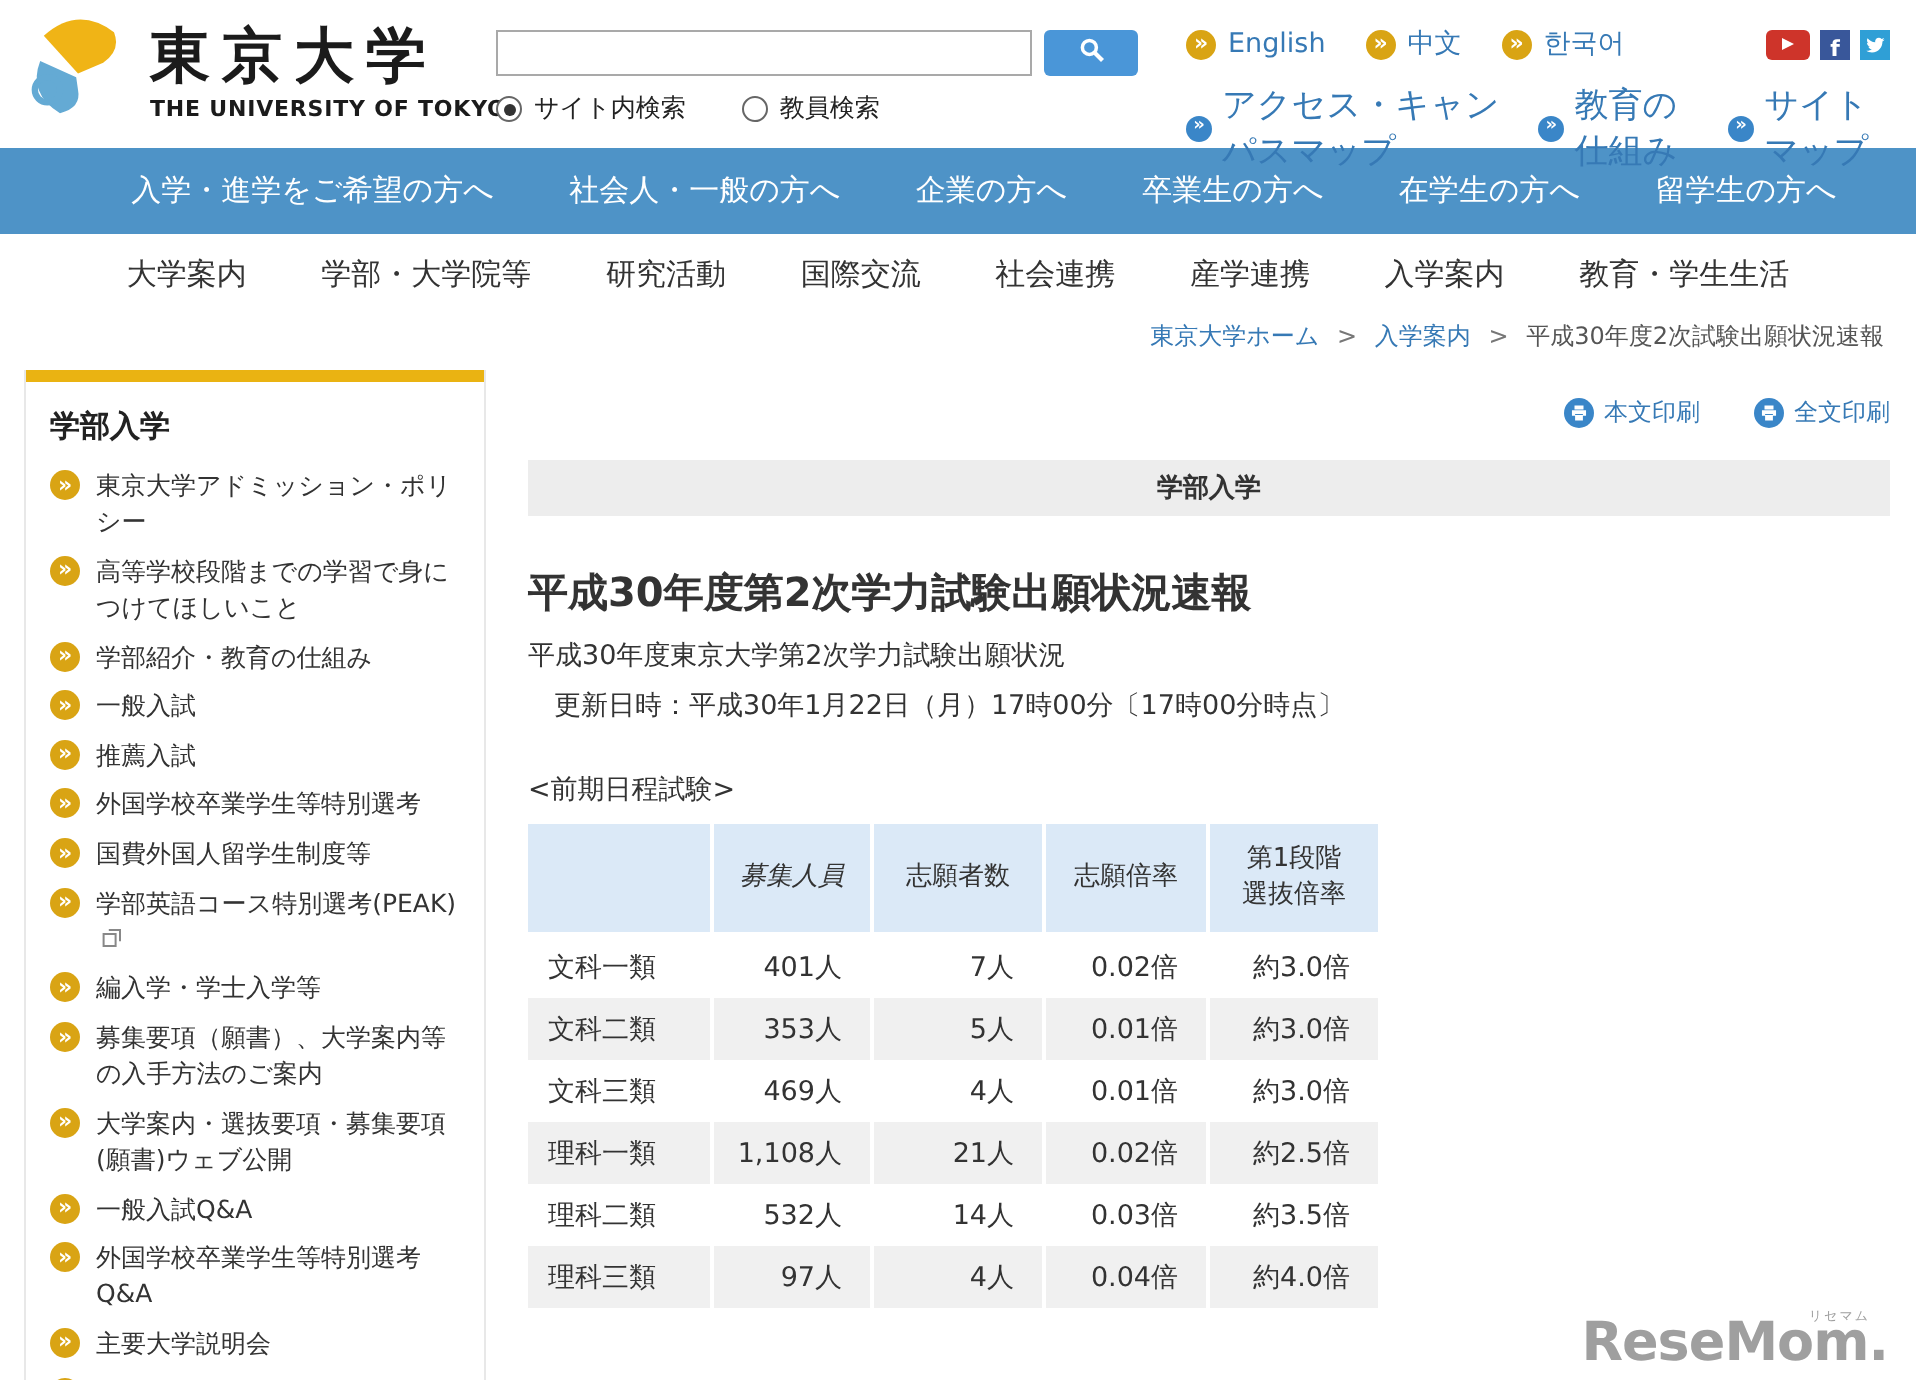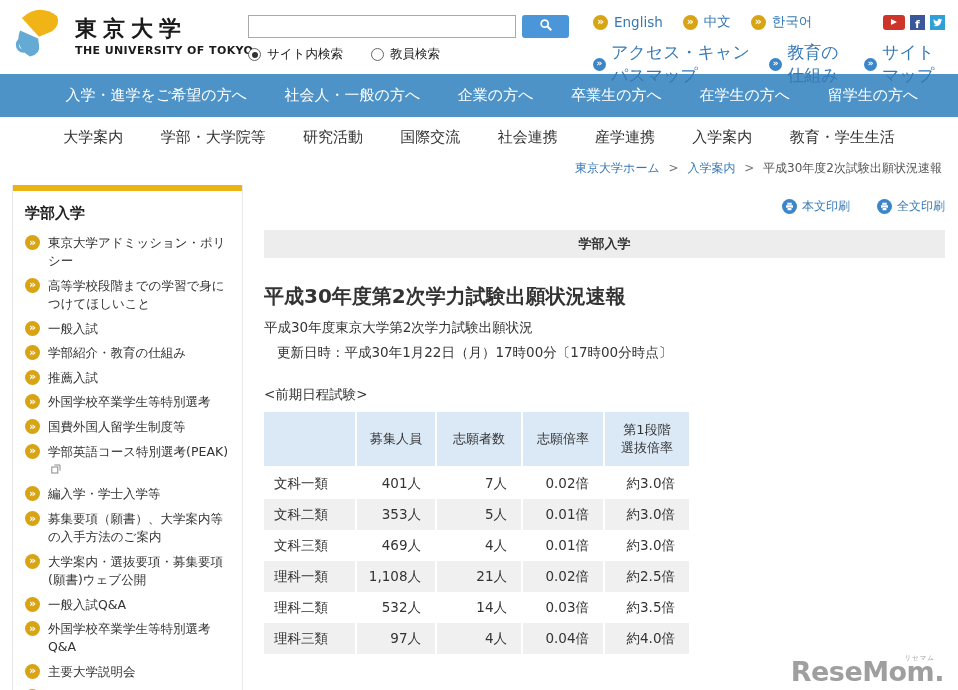--- a/index.html
+++ b/index.html
@@ -11,21 +11,21 @@
     --row-alt:#f0f0f0;
   }
   *{margin:0;padding:0;box-sizing:border-box;}
   html,body{width:958px;height:690px;overflow:hidden;background:#fff;
     font-family:"DejaVu Sans","Liberation Sans",sans-serif;color:#333;}
   a{text-decoration:none;cursor:pointer;}
 
   
   .header{position:relative;height:74px;}
   .logo{position:absolute;left:12px;top:7px;display:flex;align-items:center;gap:9px;cursor:pointer;}
-  .logo-jp{font-family:"DejaVu Serif","Liberation Serif",serif;font-size:22px;font-weight:bold;
+  .logo-jp{font-family:"DejaVu Serif","Liberation Serif",serif;font-size:30px;font-weight:bold;
     letter-spacing:6px;color:#1b1b1b;line-height:1.05;white-space:nowrap;}
   .logo-en{font-size:11px;font-weight:bold;letter-spacing:0.4px;color:#1b1b1b;margin-top:3px;text-align:center;}
 
   .search-area{position:absolute;left:248px;top:15px;}
   .search-row{display:flex;gap:6px;align-items:center;}
   .search-input{width:268px;height:23px;border:1px solid #a9a9a9;font-size:13px;padding:0 5px;}
   .search-btn{width:47px;height:23px;background:#4a96d8;border:none;border-radius:3px;
     display:flex;align-items:center;justify-content:center;cursor:pointer;}
   .radio-row{display:flex;gap:28px;margin-top:8px;font-size:12.5px;color:#222;align-items:flex-start;}
   .radio-opt{display:flex;gap:6px;align-items:center;cursor:pointer;}
@@ -87,21 +87,21 @@
   .page-title{margin-top:25px;font-size:20px;font-weight:bold;color:#333;}
   .intro{margin-top:9px;font-size:13.5px;}
   .update-line{margin-top:7px;padding-left:13px;font-size:13.5px;}
   .caption{margin-top:24px;font-size:13.5px;}
 
   table{margin-top:8px;border-collapse:collapse;table-layout:fixed;width:426px;}
   thead th{background:var(--thead-bg);font-weight:normal;font-size:13px;color:#333;
     text-align:center;padding:9px 2px;white-space:pre-line;line-height:1.4;
     border-right:2px solid #fff;border-bottom:2px solid #fff;}
   thead th:nth-child(1){width:92px;}
-  thead th:nth-child(2){width:80px;}
+  thead th:nth-child(2){width:80px;font-style:italic;}
   thead th:nth-child(3){width:86px;}
   thead th:nth-child(4){width:82px;}
   thead th:nth-child(5){width:86px;}
   tbody td{font-size:13.5px;padding:6.5px 14px 6.5px 10px;border-right:2px solid #fff;color:#333;}
   tbody td.cat{text-align:left;}
   tbody td.num{text-align:right;}
   tbody tr:nth-child(even){background:var(--row-alt);}
 
   .watermark{position:absolute;right:14px;bottom:5px;color:#9f9f9f;}
   .wm-brand{font-size:27px;font-weight:bold;letter-spacing:-0.5px;line-height:1;margin-left:48px;}
@@ -251,26 +251,26 @@
             <span><span>東京大学アドミッション・ポリシー</span></span>
           </a>
 
           <a class="side-item">
             <span class="circle-arrow gold"></span>
             <span><span>高等学校段階までの学習で身につけてほしいこと</span></span>
           </a>
 
           <a class="side-item">
             <span class="circle-arrow gold"></span>
+            <span><span>学部紹介・教育の仕組み</span></span>
+          </a>
+
+          <a class="side-item">
+            <span class="circle-arrow gold"></span>
             <span><span>一般入試</span></span>
-          </a>
-
-          <a class="side-item">
-            <span class="circle-arrow gold"></span>
-            <span><span>学部紹介・教育の仕組み</span></span>
           </a>
 
           <a class="side-item">
             <span class="circle-arrow gold"></span>
             <span><span>推薦入試</span></span>
           </a>
 
           <a class="side-item">
             <span class="circle-arrow gold"></span>
             <span><span>外国学校卒業学生等特別選考</span></span>

